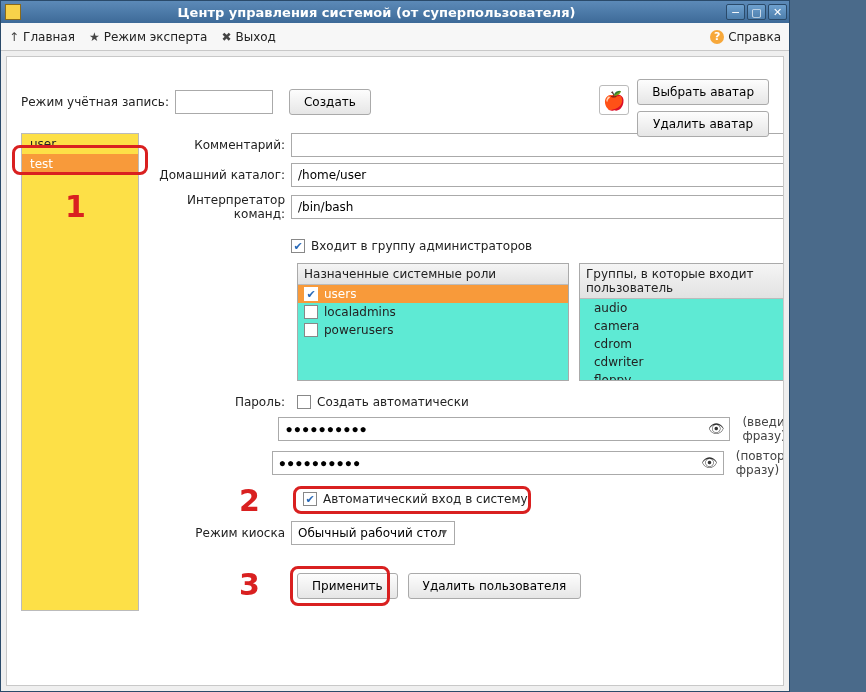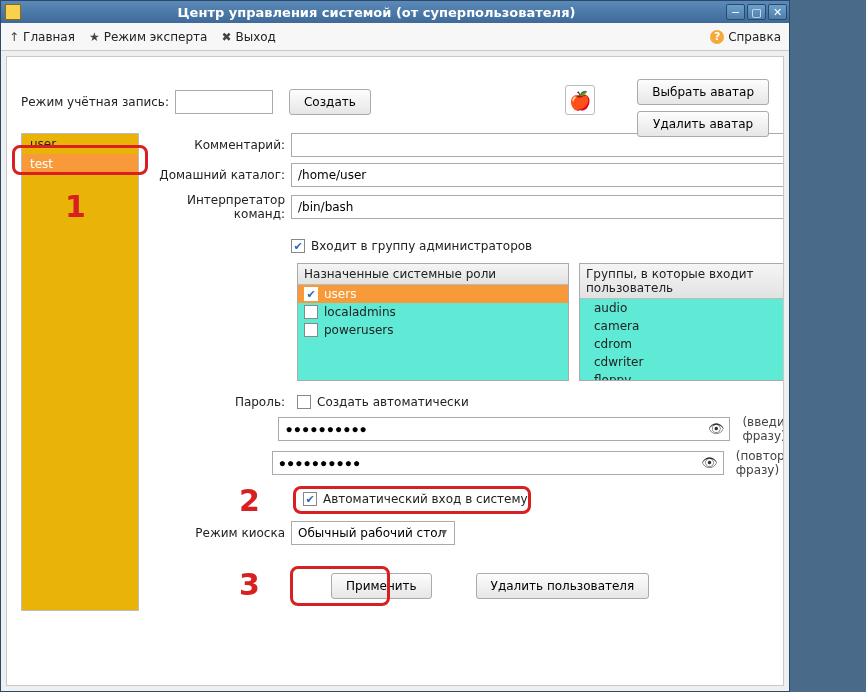--- a/index.html
+++ b/index.html
@@ -16,27 +16,27 @@
   .tb-item { display:flex; align-items:center; gap:4px; margin-right:14px; cursor:pointer; color:#222; }
   .tb-item .ic { font-size:12px; color:#444; }
   .tb-spacer { flex:1; }
   .help-item { display:flex; align-items:center; gap:4px; cursor:pointer; }
   .help-icon { width:14px; height:14px; border-radius:50%; background:#f7a83a; color:#fff; font-weight:bold; display:flex; align-items:center; justify-content:center; font-size:11px; }
   
   .content { flex:1; background:#fff; margin:5px; border:1px solid #c8c8c8; padding:32px 14px 10px 14px; overflow:hidden; position:relative; }
   .row-new { display:flex; align-items:center; gap:6px; margin-bottom:18px; }
   .lbl { white-space:nowrap; }
   .txt-in { height:24px; border:1px solid #aaa; background:#fff; padding:2px 4px; font-family:inherit; font-size:12px; }
-  .btn { height:26px; padding:3px 14px; background:linear-gradient(to bottom,#fdfdfd,#e6e6e6); border:1px solid #aaa; border-radius:3px; cursor:pointer; font-family:inherit; font-size:12px;margin-left:34px; }
+  .btn { height:26px; padding:3px 14px; background:linear-gradient(to bottom,#fdfdfd,#e6e6e6); border:1px solid #aaa; border-radius:3px; cursor:pointer; font-family:inherit; font-size:12px; }
   .avatar-box { position:absolute; right:14px; top:22px; display:flex; align-items:flex-start; gap:8px; }
   .avatar-img { width:30px; height:30px; border:1px solid #bbb; border-radius:3px; background:#fff; display:flex; align-items:center; justify-content:center; font-size:18px; margin-top:6px; }
   .avatar-btns { display:flex; flex-direction:column; gap:6px; }
   .main-cols { display:flex; gap:10px; }
   .user-list-wrap { position:relative; width:118px; }
-  .user-list { width:118px; height:478px; border:1px solid #bbb; background:#eab308; }
+  .user-list { width:118px; height:478px; border:1px solid #bbb; background:#fde047; }
   .user-item { padding:3px 8px; cursor:pointer; }
   .user-item.sel { background:#f89a3a; color:#fff; }
   .frame-annot { position:absolute; border:3px solid #d92020; border-radius:8px; pointer-events:none; }
   .annot-num { position:absolute; color:#d92020; font-weight:bold; font-size:30px; pointer-events:none; }
   .form-col { flex:1; }
   .frow { display:flex; align-items:center; margin-bottom:6px; }
   .frow .flabel { width:142px; text-align:right; padding-right:6px; }
   .frow .fcontrol { flex:1; }
   .wide-input { width:100%; height:24px; border:1px solid #aaa; padding:2px 6px; font-family:inherit; font-size:12px; background:#fff; }
   .combo { position:relative; }

